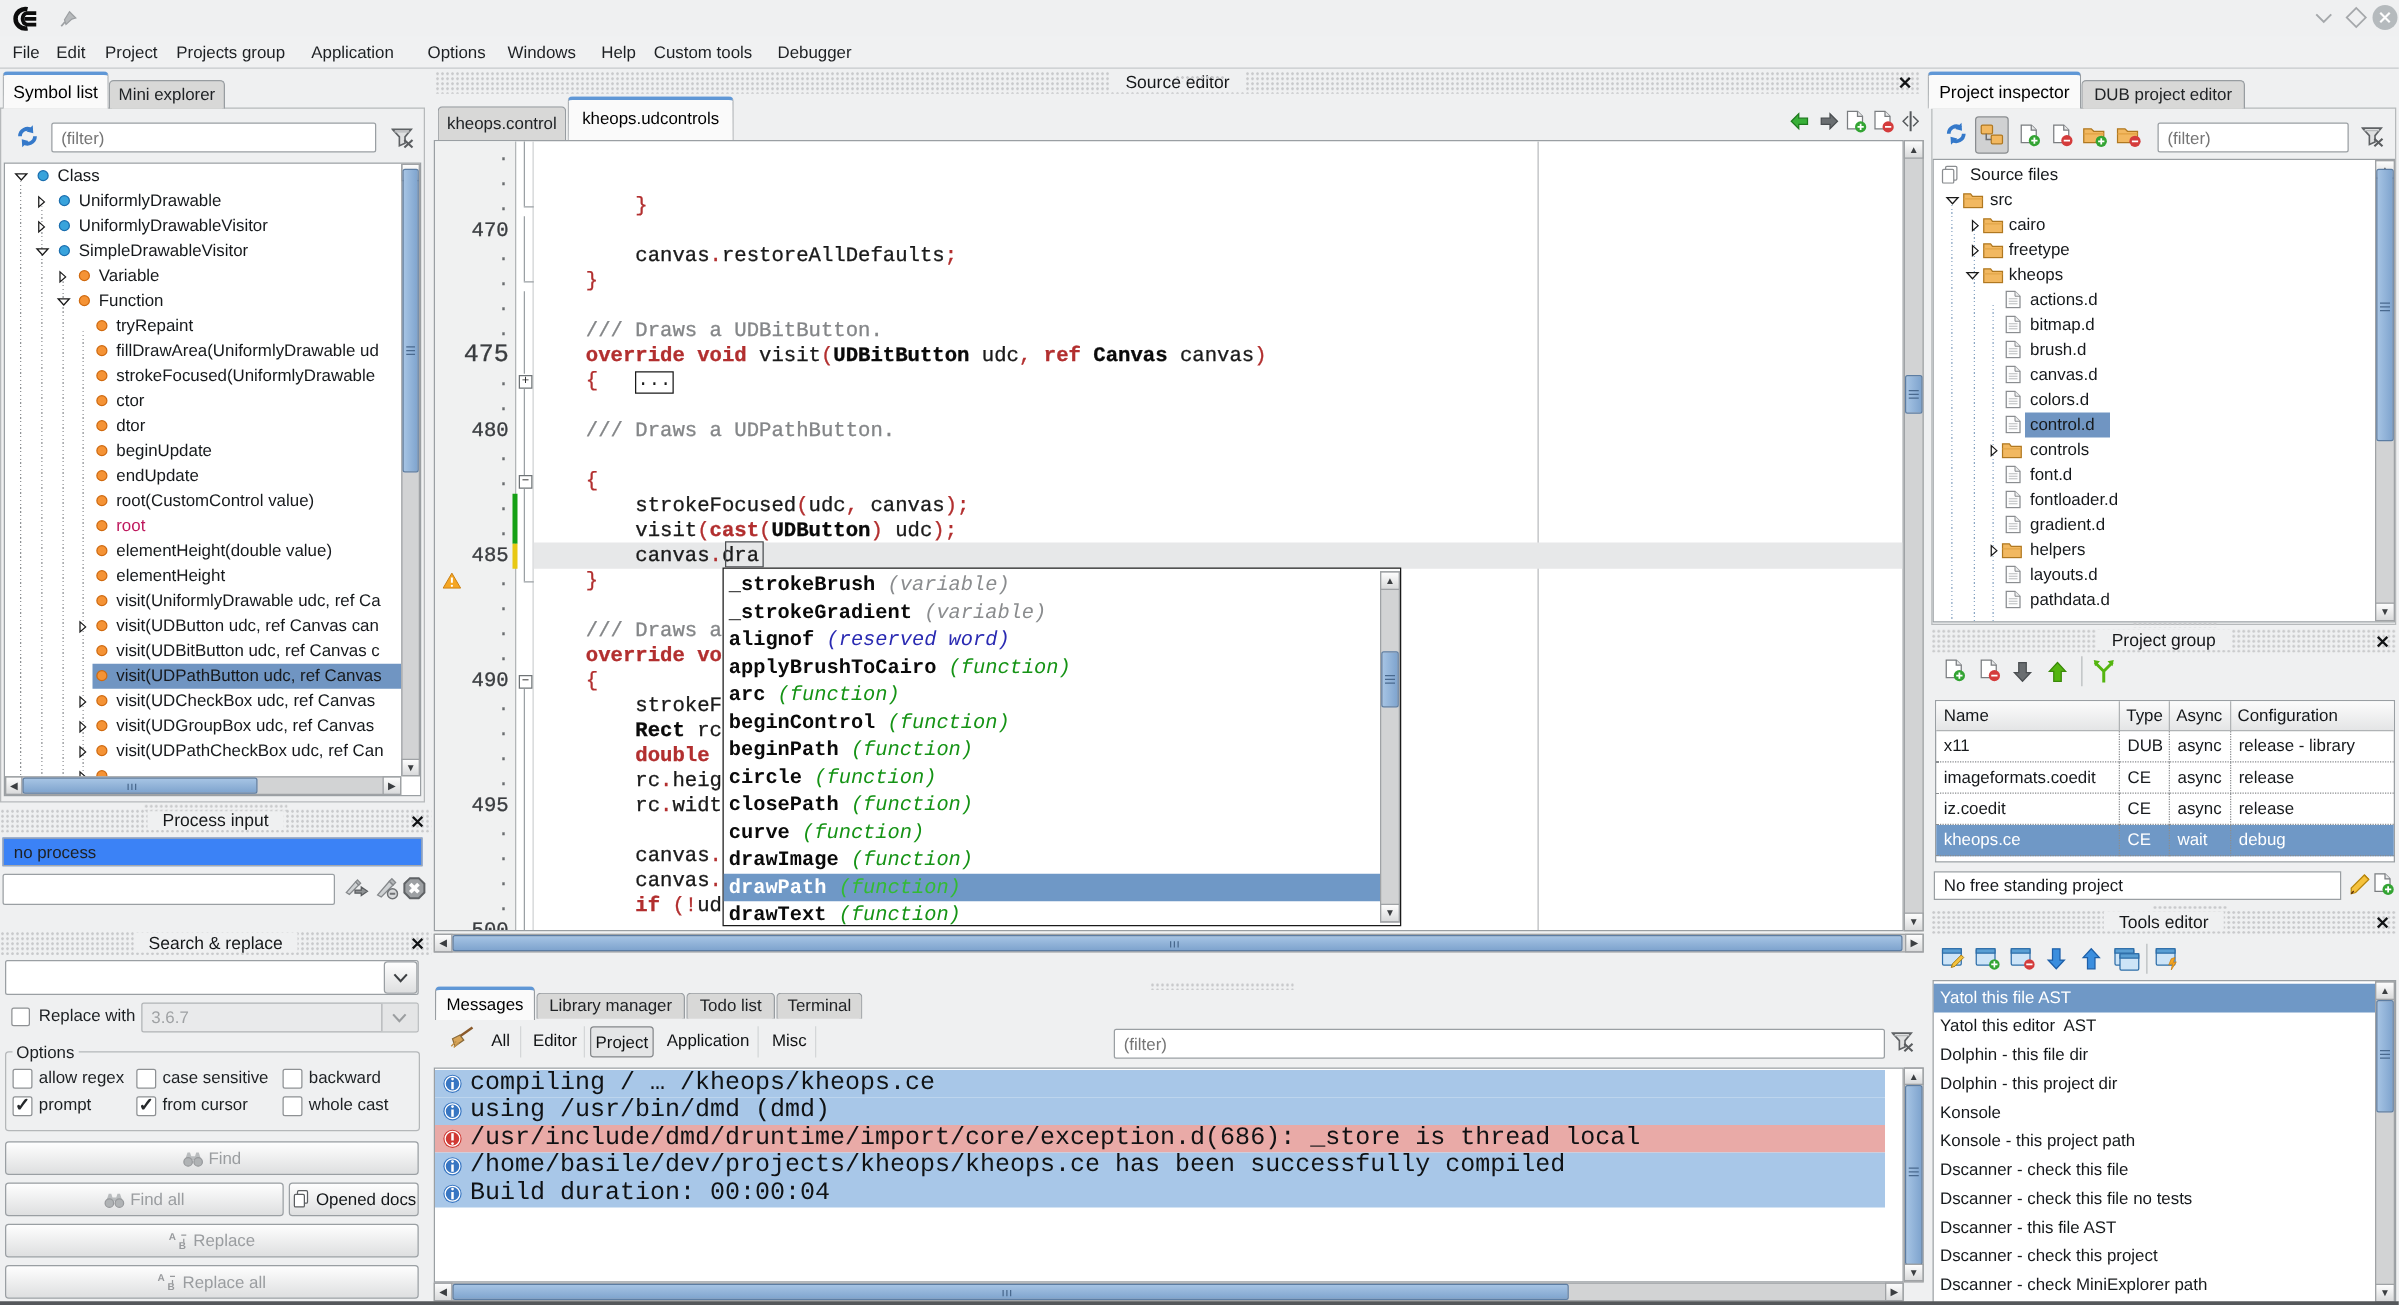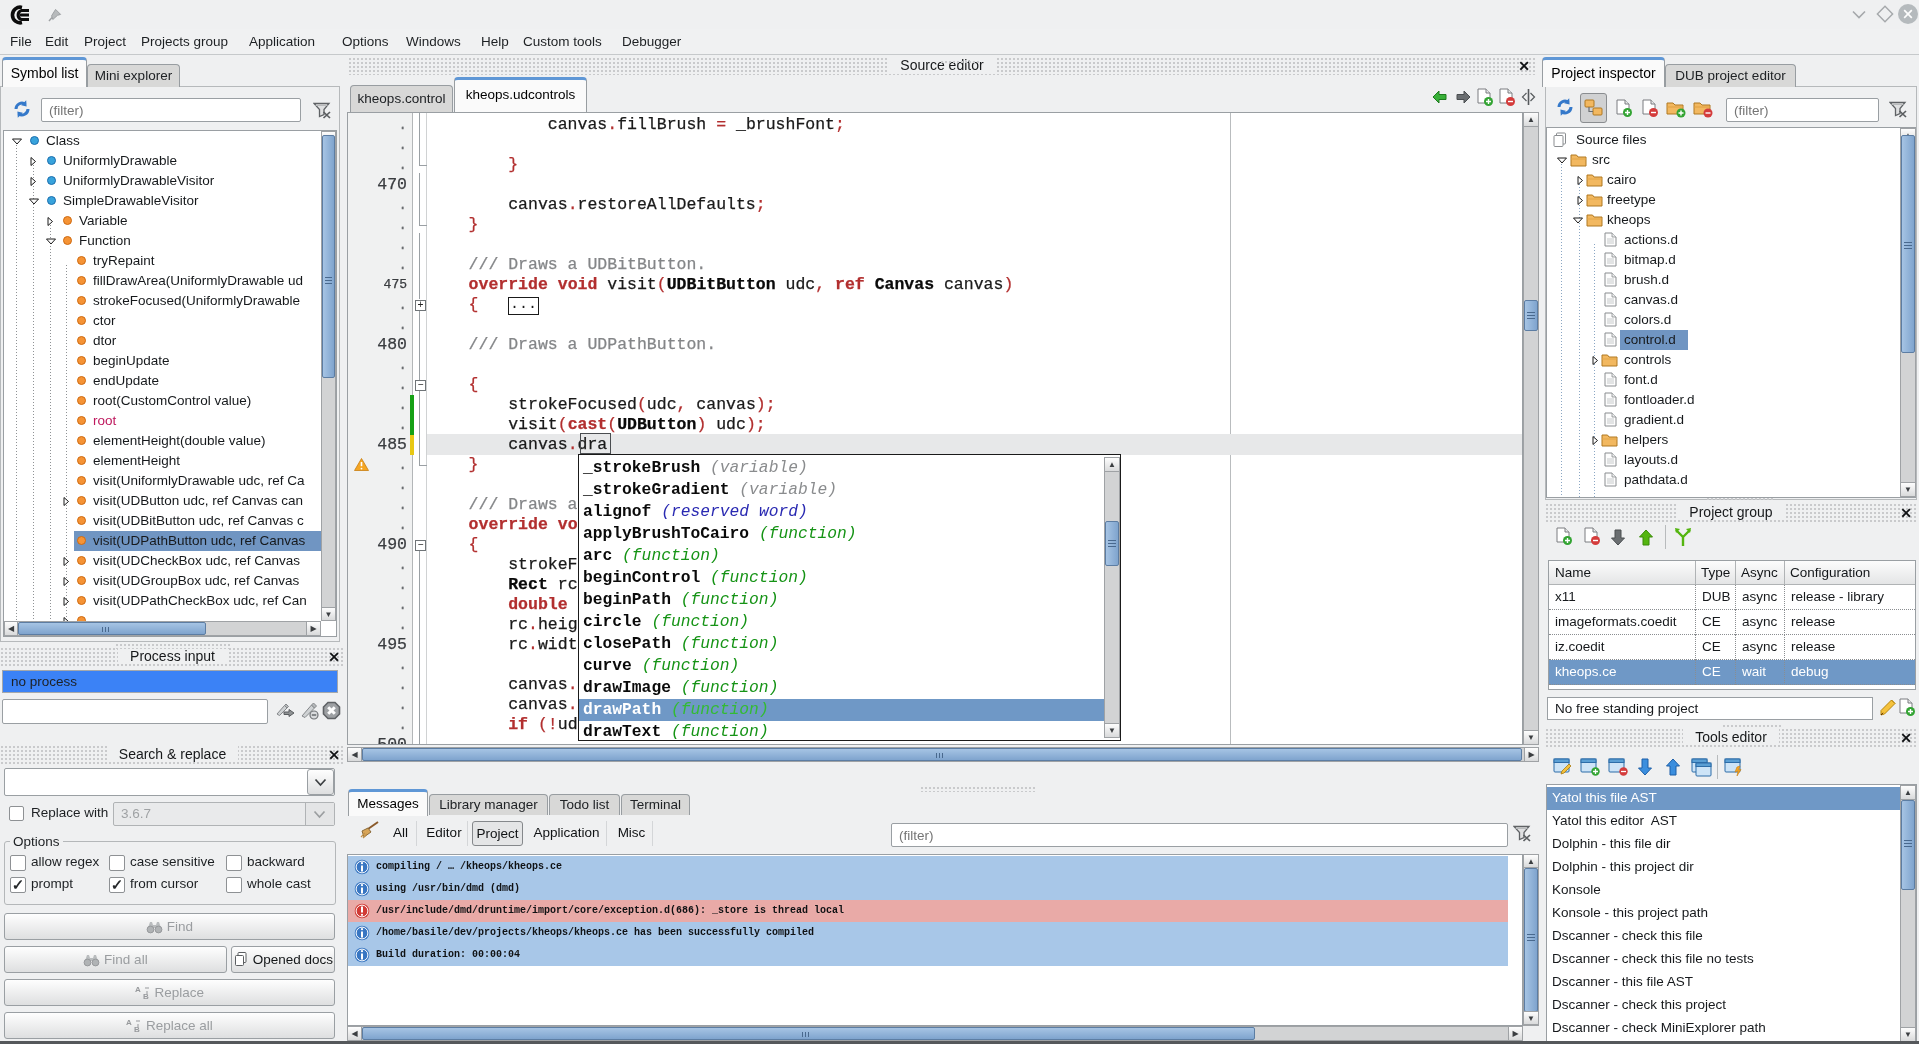--- a/index.html
+++ b/index.html
@@ -17,21 +17,21 @@
 .sbbtn{position:absolute;background:linear-gradient(#fdfdfd,#d9dadb);border:1px solid #9fa2a5;color:#3b3e41;text-align:center;font-size:8px;line-height:13px}
 .btn{background:linear-gradient(#fefefe,#dedfe0);border:1px solid #9a9fa3;border-radius:3px}
 svg{display:block}
 .cl{position:absolute;white-space:pre;font-family:"Liberation Mono",monospace;font-size:16.5px;line-height:20px;height:20px;-webkit-text-stroke:0.25px}
 .k{color:#b22f2f;font-weight:bold}
 .s{color:#b22f2f}
 .c{color:#848688}
 .t{font-weight:bold;color:#0a0a0a}
 .pi{position:absolute;white-space:pre;font-family:"Liberation Mono",monospace;font-size:16.3px;line-height:22px;height:22px;font-weight:bold;color:#0a0a0a}
 .pa{font-style:italic;font-weight:normal}
-.msg{position:absolute;white-space:pre;font-family:"Liberation Mono",monospace;font-size:10px;line-height:22px;height:22px;font-weight:bold;color:#101214}
+.msg{position:absolute;white-space:pre;font-family:"Liberation Mono",monospace;font-size:20px;line-height:22px;height:22px;font-weight:normal;color:#101214}
 </style></head>
 <body>
 
 <div class="abs" style="left:0;top:0;width:1919px;height:29px;background:#eff0f1">
   <svg class="abs" style="left:8px;top:4px" width="27" height="22" viewBox="0 0 27 22">
     <path d="M 14 3.4 A 7.8 7.8 0 1 0 14 18.6" fill="none" stroke="#0c0c0c" stroke-width="3.6"></path>
     <path d="M 21 6.4 L 13.5 6.4 A 4.8 4.8 0 0 0 13.5 15.6 L 21 15.6" fill="none" stroke="#0c0c0c" stroke-width="3"></path>
     <path d="M 11.5 11 L 21 11" stroke="#0c0c0c" stroke-width="3"></path>
   </svg>
   <svg class="abs" style="left:47px;top:8px" width="16" height="15" viewBox="0 0 16 15">
@@ -295,33 +295,32 @@
       <div class="abs" style="left:71px;top:0px;width:1px;height:52px;background:#9aa0a4"></div>
       <div class="abs" style="left:71px;top:52px;width:8px;height:1px;background:#9aa0a4"></div>
       <div class="abs" style="left:71px;top:60px;width:1px;height:52px;background:#9aa0a4"></div>
       <div class="abs" style="left:71px;top:112px;width:8px;height:1px;background:#9aa0a4"></div>
       <div class="abs" style="left:71px;top:120px;width:1px;height:66px;background:#9aa0a4"></div>
       <div class="abs" style="left:71px;top:198px;width:1px;height:70px;background:#9aa0a4"></div>
       <div class="abs" style="left:71px;top:278px;width:1px;height:74px;background:#9aa0a4"></div>
       <div class="abs" style="left:71px;top:352px;width:8px;height:1px;background:#9aa0a4"></div>
       <div class="abs" style="left:71px;top:438px;width:1px;height:193px;background:#9aa0a4"></div>
       <div class="cl" style="left:0;top:2px;width:59px;text-align:right;color:#6a6d70;font-size:14px">.</div>
-      <div class="cl" style="left:81px;top:2px;color:#1a1a1a">            canvas<span class="s">.</span>fillBrush <span class="s">=</span> _brushFont<span class="s">;</span></div>
       <div class="cl" style="left:0;top:22px;width:59px;text-align:right;color:#6a6d70;font-size:14px">.</div>
       <div class="cl" style="left:0;top:42px;width:59px;text-align:right;color:#6a6d70;font-size:14px">.</div>
       <div class="cl" style="left:81px;top:42px;color:#1a1a1a">        <span class="s">}</span></div>
       <div class="cl" style="left:0;top:62px;width:59px;text-align:right;color:#3a3d40;font-size:16.5px">470</div>
       <div class="cl" style="left:0;top:82px;width:59px;text-align:right;color:#6a6d70;font-size:14px">.</div>
       <div class="cl" style="left:81px;top:82px;color:#1a1a1a">        canvas<span class="s">.</span>restoreAllDefaults<span class="s">;</span></div>
       <div class="cl" style="left:0;top:102px;width:59px;text-align:right;color:#6a6d70;font-size:14px">.</div>
       <div class="cl" style="left:81px;top:102px;color:#1a1a1a">    <span class="s">}</span></div>
       <div class="cl" style="left:0;top:122px;width:59px;text-align:right;color:#6a6d70;font-size:14px">.</div>
       <div class="cl" style="left:0;top:142px;width:59px;text-align:right;color:#6a6d70;font-size:14px">.</div>
       <div class="cl" style="left:81px;top:142px;color:#1a1a1a"><span class="c">    /// Draws a UDBitButton.</span></div>
-      <div class="cl" style="left:0;top:162px;width:59px;text-align:right;color:#3a3d40;font-size:13px">475</div>
+      <div class="cl" style="left:0;top:162px;width:59px;text-align:right;color:#3a3d40;font-size:20px">475</div>
       <div class="cl" style="left:81px;top:162px;color:#1a1a1a">    <span class="k">override</span> <span class="k">void</span> visit<span class="s">(</span><span class="t">UDBitButton</span> udc<span class="s">,</span> <span class="k">ref</span> <span class="t">Canvas</span> canvas<span class="s">)</span></div>
       <div class="cl" style="left:0;top:182px;width:59px;text-align:right;color:#6a6d70;font-size:14px">.</div>
       <div class="cl" style="left:81px;top:182px;color:#1a1a1a">    <span class="s">{</span></div>
       <div class="abs mono" style="left:67px;top:187px;width:11px;height:11px;border:1px solid #6f7477;background:#fff;font-size:10px;line-height:9px;text-align:center;color:#222">+</div>
       <div class="cl" style="left:0;top:202px;width:59px;text-align:right;color:#6a6d70;font-size:14px">.</div>
       <div class="cl" style="left:0;top:222px;width:59px;text-align:right;color:#3a3d40;font-size:16.5px">480</div>
       <div class="cl" style="left:81px;top:222px;color:#1a1a1a"><span class="c">    /// Draws a UDPathButton.</span></div>
       <div class="cl" style="left:0;top:242px;width:59px;text-align:right;color:#6a6d70;font-size:14px">.</div>
       <div class="cl" style="left:0;top:262px;width:59px;text-align:right;color:#6a6d70;font-size:14px">.</div>
       <div class="cl" style="left:81px;top:262px;color:#1a1a1a">    <span class="s">{</span></div>

